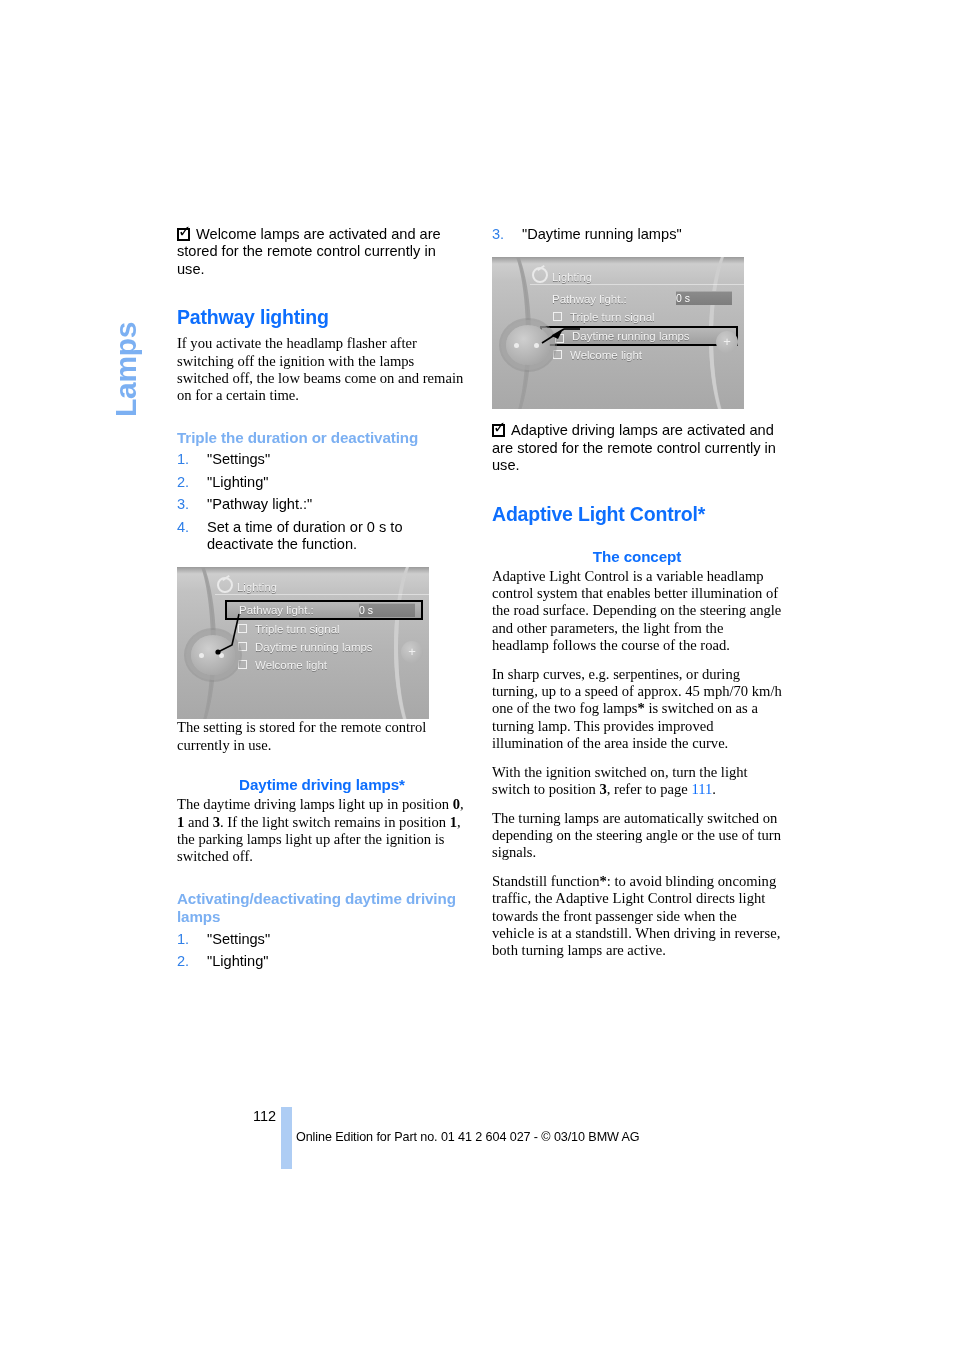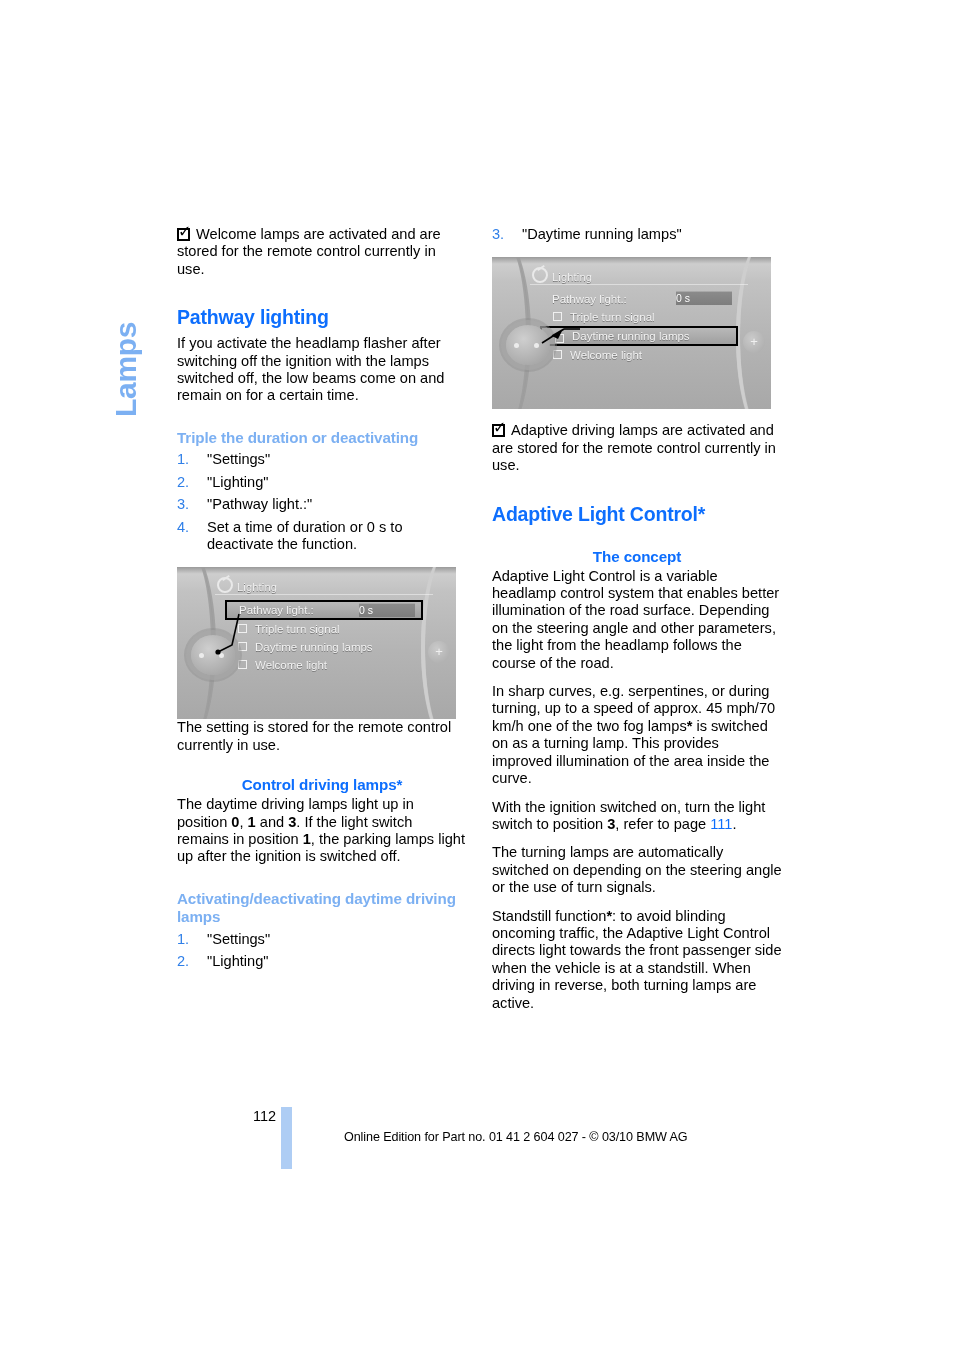--- a/index.html
+++ b/index.html
@@ -109,20 +109,21 @@
     line-height: 18.5px;
     font-weight: bold;
     color: #7cb0f2;
     margin: 24px 0 4px 0;
     letter-spacing: -0.1px;
   }
   p.body {
     font-size: 14.6px;
     line-height: 17.4px;
     margin: 0 0 11px 0;
+    font-family: Liberation Serif, serif;
   }
   .bold { font-weight: bold; }
   .lnk { color: #0d6efd; margin-top: 39px; }
   .ast { font-weight: bold; }
 
   ol.steps {
     list-style: none;
     margin: 4px 0 0 0;
     padding: 0;
   }
@@ -138,21 +139,21 @@
     left: 0;
     top: 0;
     width: 20px;
     color: #2f7fe8;
     text-align: left;
   }
 
   
   .idrive {
     position: relative;
-    width: 279px;
+    width: 252px;
     height: 152px;
     margin-top: 14px;
     background: linear-gradient(180deg,#d2d2d2 0%, #c2c2c2 16%, #b4b4b4 55%, #a8a8a8 100%);
     overflow: hidden;
     font-family: "Liberation Sans", sans-serif;
   }
   .idrive .topbar {
     position: absolute;
     left: 0; top: 0; width: 100%; height: 7px;
     background: linear-gradient(180deg,#9a9a9a 0%, #cfcfcf 100%);
@@ -303,21 +304,20 @@
     font-size: 14.5px;
     color: #000;
   }
   .footer-text {
     position: absolute;
     left: 296px;
     top: 1130px;
     font-size: 12.6px;
     color: #000;
     letter-spacing: -0.1px;
-    margin-left: 48px;
   }
 </style>
 </head>
 <body>
 
 <div class="page">
 
   <div class="side-tab">
     <div class="side-tab-text">Lamps</div>
   </div>
@@ -390,21 +390,21 @@
       </div>
       <div class="plus">+</div>
       <svg class="callout" width="293" height="152">
         <polyline points="41,85 55,78 62,47"></polyline>
         <circle cx="41" cy="85" r="2.6" fill="#000" stroke="none"></circle>
       </svg>
     </div>
 
     <p class="body caption-after">The setting is stored for the remote control currently in use.</p>
 
-    <h3 class="h-sub">Control driving lamps*</h3>
+    <h3 class="h-sub">Daytime driving lamps*</h3>
     <p class="body"><span>The daytime driving lamps light up in position </span><span class="bold">0</span><span>, </span><span class="bold">1</span><span> and </span><span class="bold">3</span><span>. If the light switch remains in position </span><span class="bold">1</span><span>, the parking lamps light up after the ignition is switched off.</span></p>
 
     <h3 class="h-sub-light">Activating/deactivating daytime driving lamps</h3>
     <ol class="steps">
       <li>
         <span class="num">1.</span>
         <span>"Settings"</span>
       </li>
       <li>
         <span class="num">2.</span>

